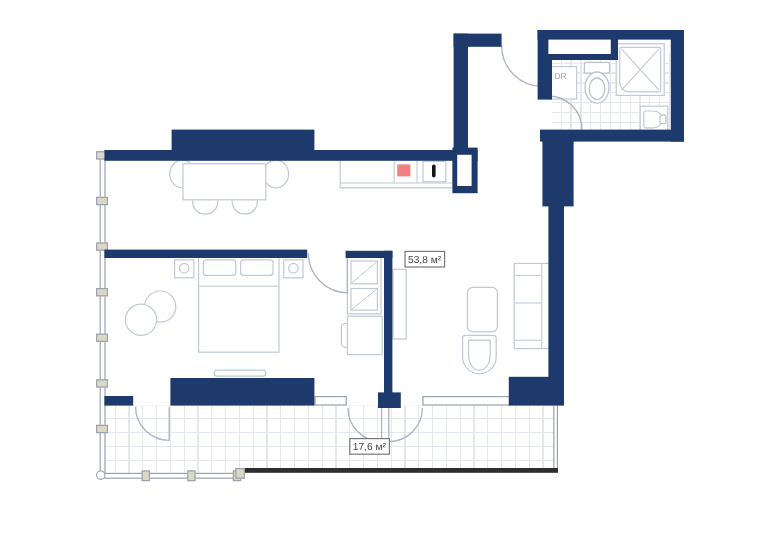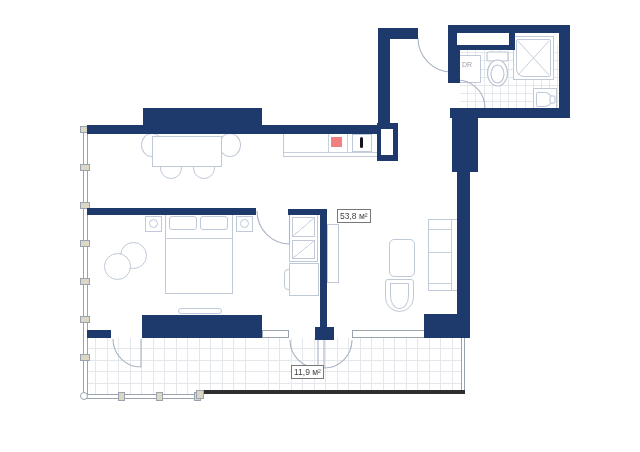--- a/index.html
+++ b/index.html
@@ -137,21 +137,21 @@
   <div class="fl" style="left:429px;top:283px;width:22px;height:1px;"></div>
 
   <div class="f" style="left:456px;top:55px;width:25px;height:28px;"></div>
   <div class="dr-text" style="left:462px;top:61px;">DR</div>
   <div class="f" style="left:513px;top:36px;width:41px;height:44px;"></div>
   <div class="f" style="left:516px;top:39px;width:35px;height:38px;border-radius:2px 2px 2px 8px;"></div>
   <div class="f" style="left:533px;top:88px;width:24px;height:23px;"></div>
   <div class="f" style="left:536px;top:92px;width:16px;height:15px;border-radius:2px 45% 45% 2px;"></div>
 
   <div class="area-label" style="left:337px;top:209px;text-align:center;">53,8 м²</div>
-  <div class="area-label" style="left:291px;top:365px;">11,9 м²</div>
+  <div class="area-label" style="left:291px;top:365px;">17,6 м²</div>
 
   <svg class="overlay" width="640" height="452" viewBox="0 0 640 452">
     <g stroke="#aab4c6" stroke-width="1.1" fill="none">
 
       <path d="M418,38 A34,34 0 0 0 452,72"></path>
 
       <path d="M457,80 A28,28 0 0 1 485,108"></path>
 
       <path d="M257,211 A33,33 0 0 0 290,244"></path>
       <line x1="289.5" y1="211" x2="289.5" y2="244"></line>

